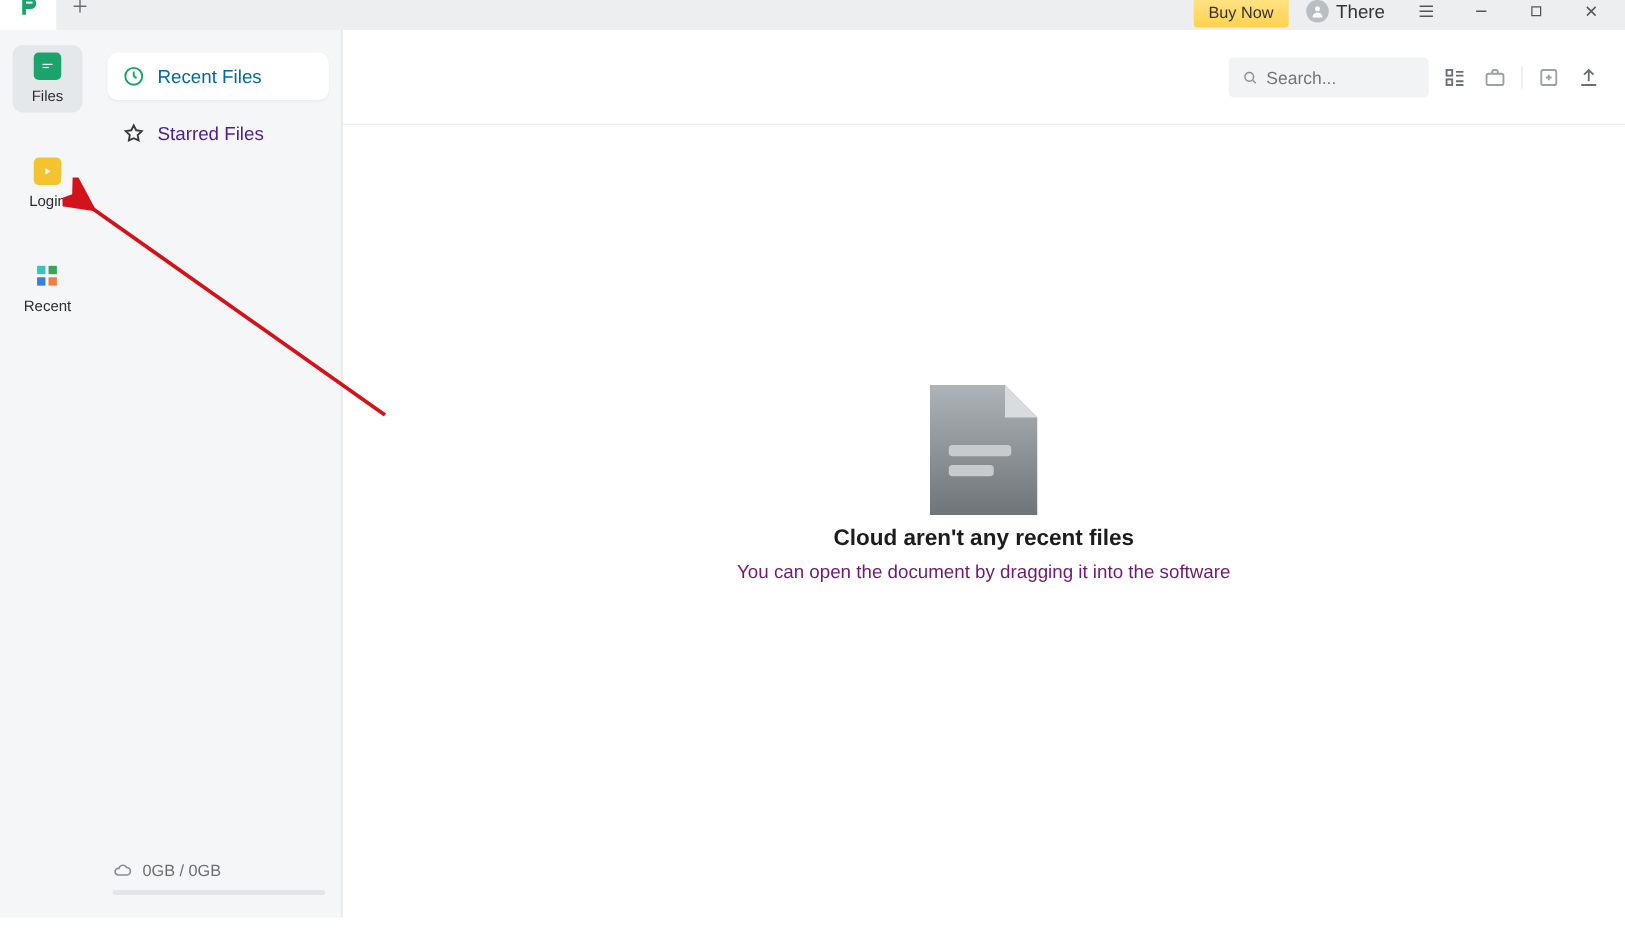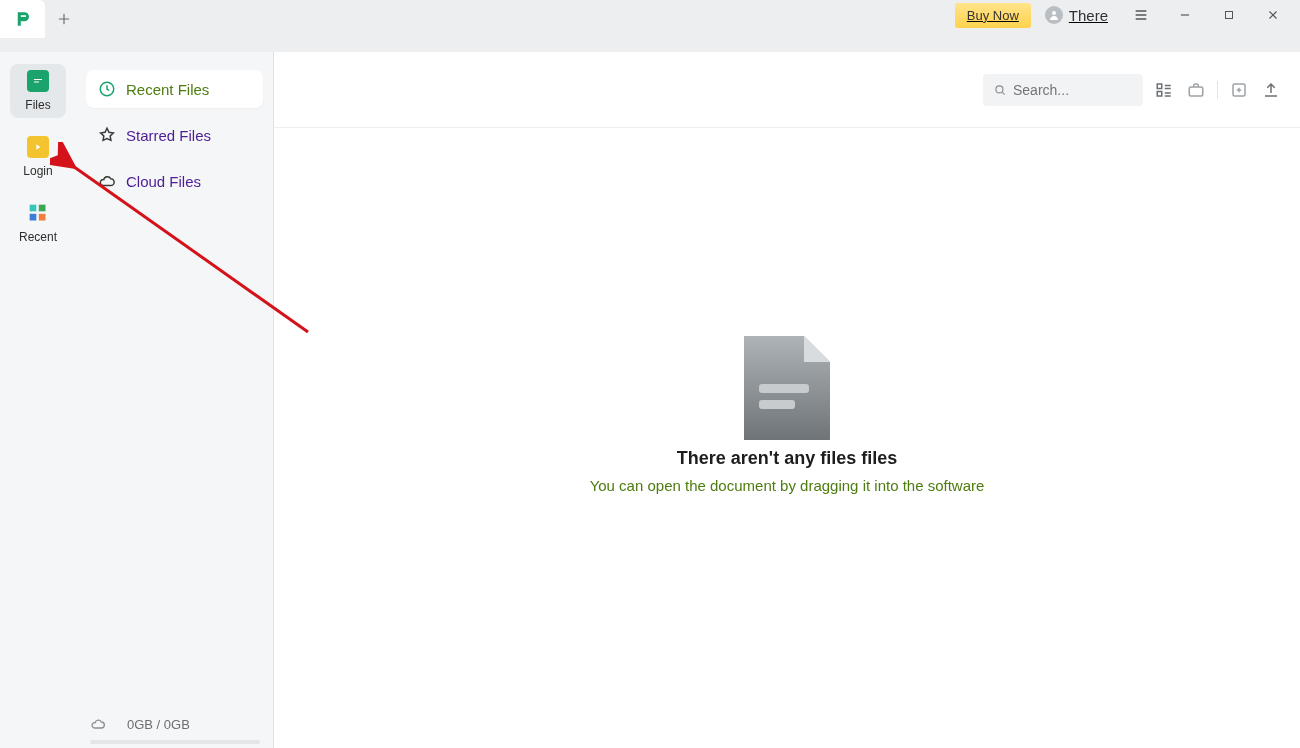--- a/index.html
+++ b/index.html
@@ -1,63 +1,63 @@
 <!DOCTYPE html>
 <html><head>
 <meta charset="utf-8">
 <style>
   * { box-sizing: border-box; margin: 0; padding: 0; }
   html, body { width: 1300px; height: 748px; font-family: "Segoe UI", Arial, sans-serif; background: #ffffff; overflow: hidden; }
 
   
-  .titlebar { height: 52px; width: 100%; background: #eceef0; display: flex; align-items: flex-start; text-decoration: underline; }
+  .titlebar { height: 24px; width: 100%; background: #eceef0; display: flex; align-items: flex-end; }
   .tab { width: 45px; height: 38px; background: #fff; display: flex; align-items: center; justify-content: center; border-top-right-radius: 6px; }
   .tab .logo { width: 18px; height: 18px; }
   .newtab-btn { width: 38px; height: 38px; display: flex; align-items: center; justify-content: center; color: #666; cursor: pointer; }
   .title-spacer { flex: 1; }
   .title-right { display: flex; align-items: center; gap: 6px; padding-right: 8px; }
   .buy-now { background: linear-gradient(#ffe48a,#ffd24d); color: #333; font-size: 13px; padding: 5px 12px; border-radius: 3px; cursor: pointer; }
   .login { display: flex; align-items: center; gap: 6px; color: #333; font-size: 15px; padding: 4px 8px; cursor: pointer; }
   .login .avatar { width: 18px; height: 18px; border-radius: 50%; background: #b9bec3; display:inline-flex; align-items:center; justify-content:center; }
   .winbtn { width: 38px; height: 30px; display: flex; align-items: center; justify-content: center; color: #555; cursor: pointer; }
 
   
   .app-body { display: flex; height: calc(748px - 38px); width: 100%; background:#fff; }
 
   
-  .rail { width: 76px; background: #f5f6f7; display: flex; flex-direction: column; align-items: center; padding-top: 12px; gap: 12px; }
+  .rail { width: 76px; background: #f5f6f7; display: flex; flex-direction: column; align-items: center; padding-top: 12px; gap: 30px; }
   .rail-item { width: 56px; display: flex; flex-direction: column; align-items: center; gap: 6px; padding: 6px 0; border-radius: 8px; cursor: pointer; }
   .rail-item.active { background: #e5e8ea; }
   .rail-item .ricon { width: 22px; height: 22px; border-radius: 4px; display:flex; align-items:center; justify-content:center; }
   .rail-item .rlabel { font-size: 12px; color: #2d2d2d; }
 
   
   .sidebar { width: 198px; border-right: 1px solid #e0e3e6; background: #f5f6f7; display:flex; flex-direction:column; padding: 18px 10px 8px; }
   .side-list { display:flex; flex-direction:column; gap: 8px; }
   .side-item { display:flex; align-items:center; gap: 10px; padding: 10px 12px; border-radius: 8px; font-size: 15px; color: #4c1d95; cursor:pointer; }
-  .side-item.active { background: #ffffff; color: #4d7c0f; box-shadow: 0 1px 2px rgba(0,0,0,0.04); }
+  .side-item.active { background: #ffffff; color: #0369a1; box-shadow: 0 1px 2px rgba(0,0,0,0.04); }
   .side-item.active svg { stroke:#1aa36a; }
   .side-item svg { stroke:#3a3a3a; }
   .side-spacer { flex:1; }
-  .storage { display:flex; align-items:flex-end; gap:21px; padding: 0 4px 4px; color:#6b6f73; font-size:13px; }
+  .storage { display:flex; align-items:flex-end; gap:8px; padding: 0 4px 4px; color:#6b6f73; font-size:13px; }
   .storage-bar { height:4px; width: 170px; background:#e3e6e8; border-radius:2px; margin: 4px 4px 10px; }
 
   
   .main { flex:1; display:flex; flex-direction:column; }
   .toolbar { height: 76px; display:flex; align-items:center; padding: 0 18px; border-bottom: 1px solid #eceef0; gap: 10px; }
   .toolbar .spacer { flex:1; }
   .search { width: 160px; height: 32px; background:#f1f3f4; border-radius:4px; display:flex; align-items:center; gap:6px; padding:0 10px; color:#8a8f93; font-size:14px; }
   .search input { border:none; background:transparent; outline:none; font-size:14px; color:#555; width: 110px; }
   .tool-ico { width:22px; height:22px; color:#7b8085; display:flex; align-items:center; justify-content:center; cursor:pointer; }
   .tool-sep { width:1px; height:18px; background:#e2e5e7; }
 
   .empty { flex:1; display:flex; flex-direction:column; align-items:center; justify-content:center; gap: 8px; color:#333; transform: translateY(-30px); }
   .empty .doc-illus { width:86px; height:104px; }
   .empty-title { font-size: 18px; font-weight:700; color:#1d1d1d; }
-  .empty-sub { font-size: 15px; color:#4d7c0f; }
+  .empty-sub { font-size: 15px; color:#701a75; }
 
   
   .arrow-anno { position:absolute; left: 50px; top: 142px; pointer-events:none; }
 </style>
 </head>
 <body>
 
 <div class="titlebar">
   <div class="tab">
     <span class="logo">
@@ -147,26 +147,20 @@
             <circle cx="12" cy="12" r="9"></circle>
             <path d="M12 7v5l3 2"></path>
           </svg>
         <span>Recent Files</span>
       </div>
       <div class="side-item">
         <svg viewBox="0 0 24 24" width="18" height="18" fill="none" stroke-width="2">
             <path d="M12 3l2.6 5.3 5.9.9-4.3 4.1 1 5.8L12 16.8 6.8 19.1l1-5.8L3.5 9.2l5.9-.9z"></path>
           </svg>
         <span>Starred Files</span>
-      </div>
-      <div class="side-item">
-        <svg viewBox="0 0 24 24" width="18" height="18" fill="none" stroke-width="2">
-            <path d="M7 18a4 4 0 1 1 .7-7.95A5 5 0 0 1 17 9a4 4 0 0 1 0 9H7z"></path>
-          </svg>
-        <span>Cloud Files</span>
       </div>
     </div>
     <div class="side-spacer"></div>
     <div class="storage">
       <svg viewBox="0 0 24 24" width="16" height="16" fill="none" stroke="#8a8f93" stroke-width="2">
           <path d="M7 18a4 4 0 1 1 .7-7.95A5 5 0 0 1 17 9a4 4 0 0 1 0 9H7z"></path>
         </svg>
       <span>0GB / 0GB</span>
     </div>
     <div class="storage-bar"></div>
@@ -216,21 +210,21 @@
           <linearGradient id="g1" x1="0" y1="0" x2="0" y2="1">
             <stop offset="0" stop-color="#aeb3b7"></stop>
               <stop offset="1" stop-color="#6f7478"></stop>
           </linearGradient>
         </defs>
         <path d="M0 0 h60 l26 26 v78 h-86 z" fill="url(#g1)"></path>
         <path d="M60 0 l26 26 h-26 z" fill="#d9dcde"></path>
         <rect x="15" y="48" width="50" height="9" rx="3" fill="#c8cbce"></rect>
         <rect x="15" y="64" width="36" height="9" rx="3" fill="#c8cbce"></rect>
       </svg>
-      <div class="empty-title">There aren't any files files</div>
+      <div class="empty-title">Cloud aren't any recent files</div>
       <div class="empty-sub">You can open the document by dragging it into the software</div>
     </div>
   </div>
 </div>
 
 <svg class="arrow-anno" width="270" height="210">
   <defs>
     <marker id="ah" markerWidth="14" markerHeight="14" refX="3" refY="6" orient="auto">
       <path d="M12 0 L0 6 L12 12 L8 6 z" fill="#d4121a"></path>
     </marker>

